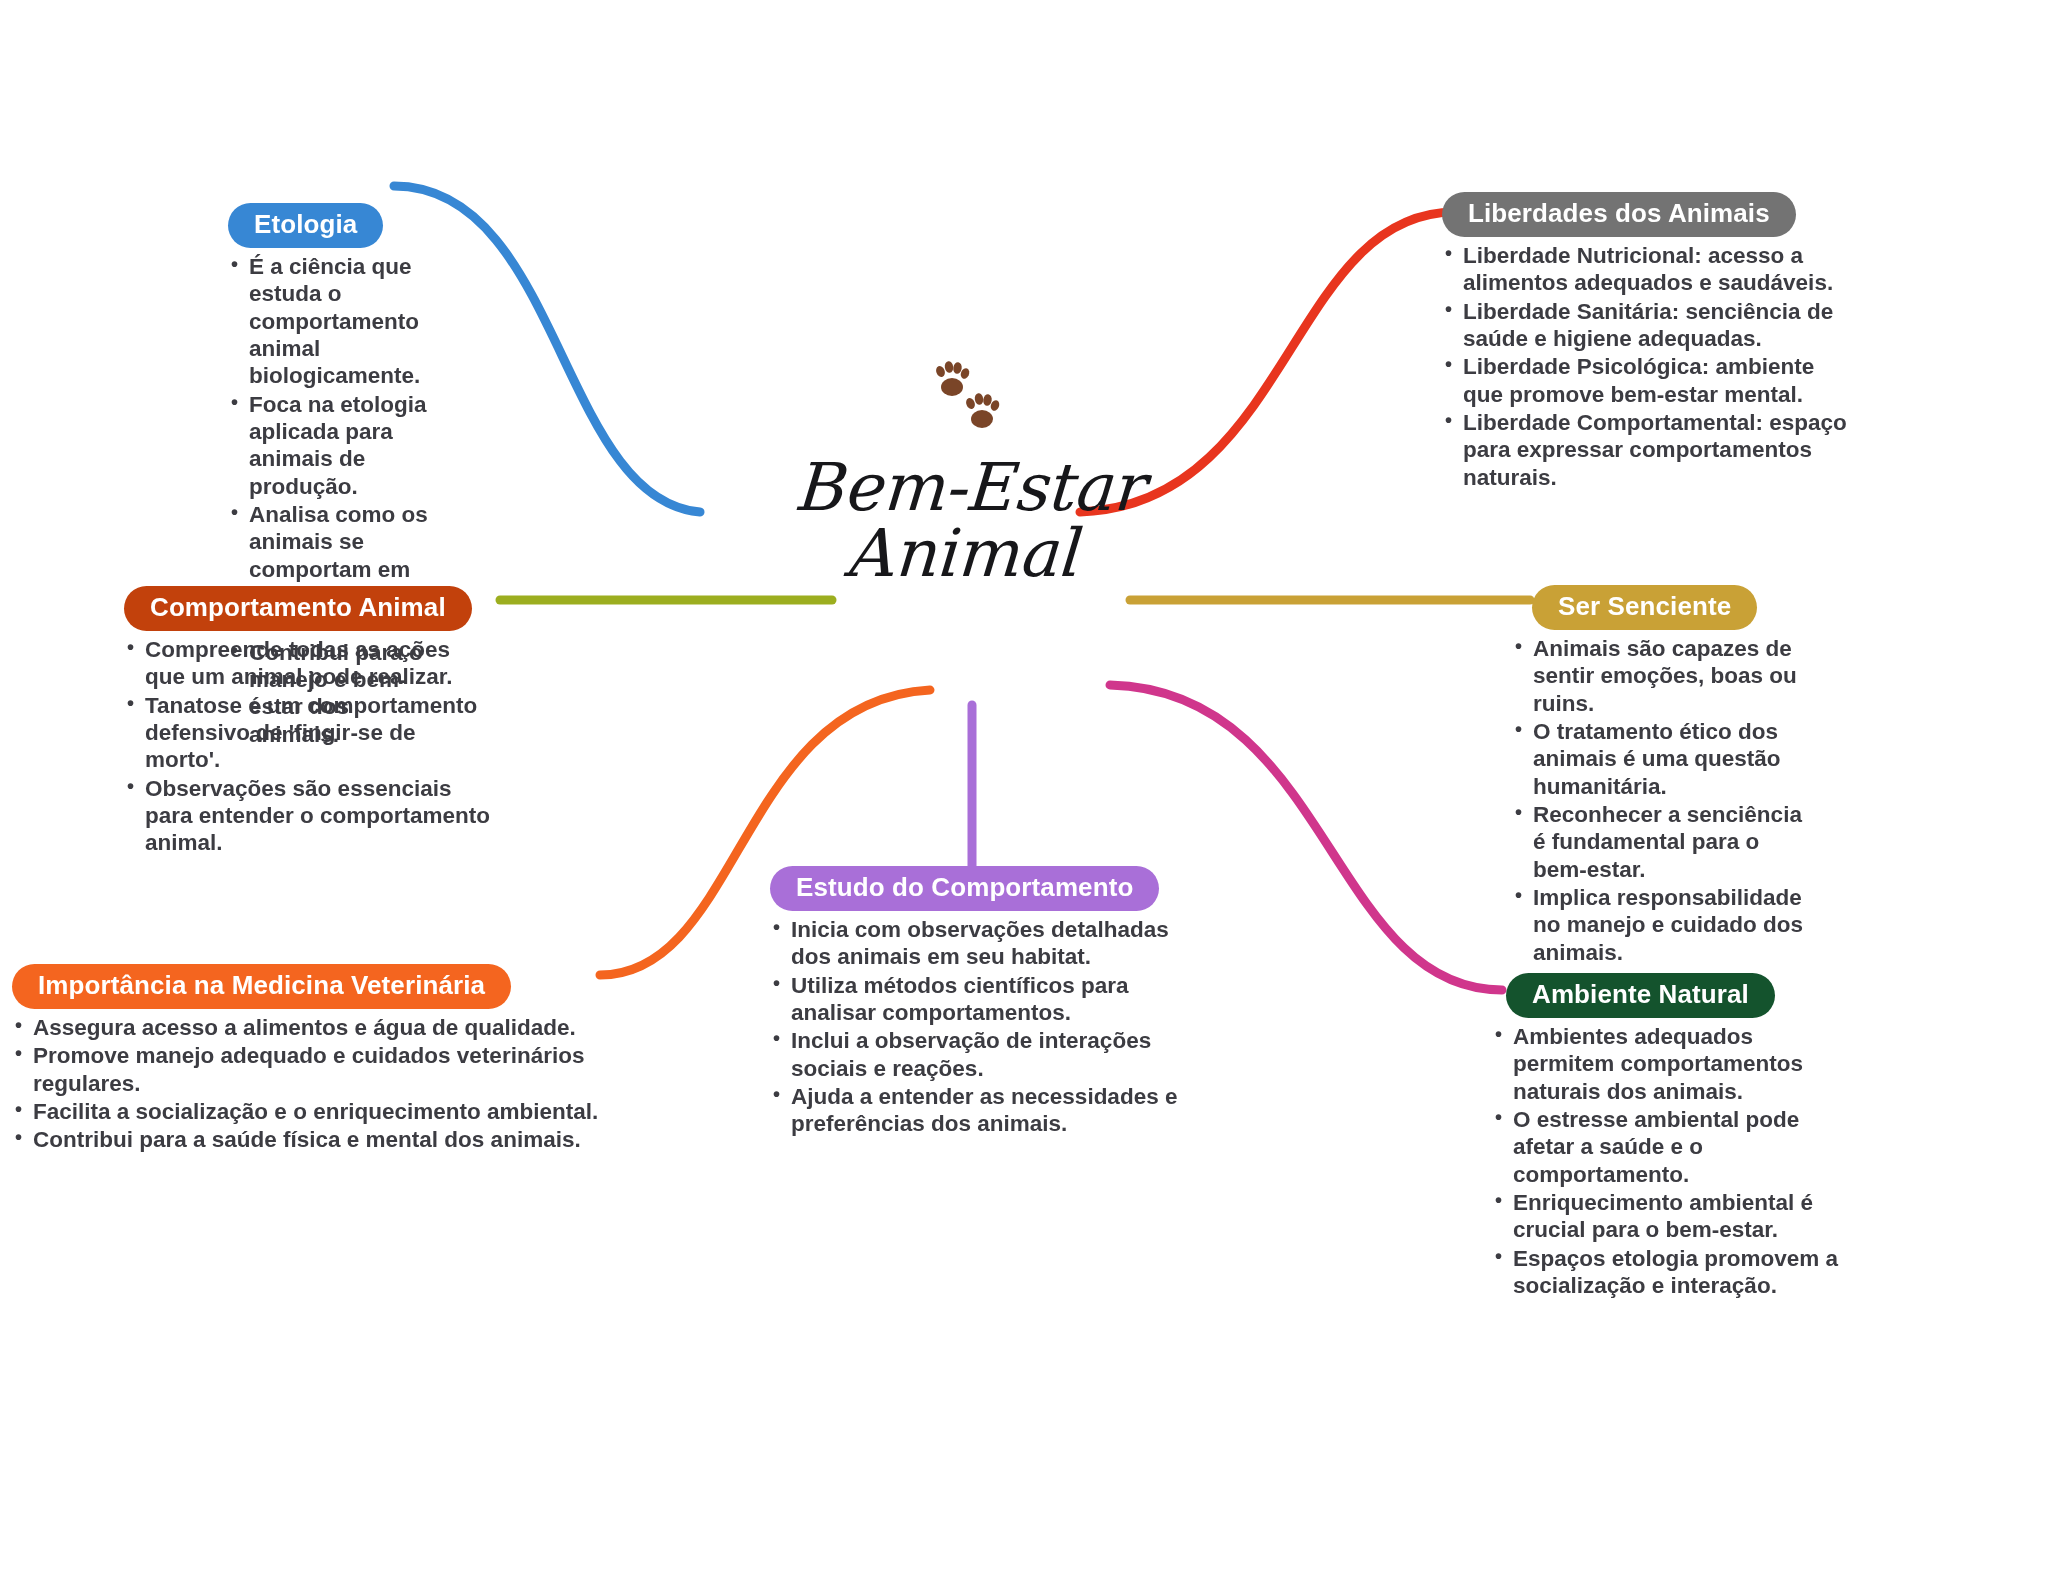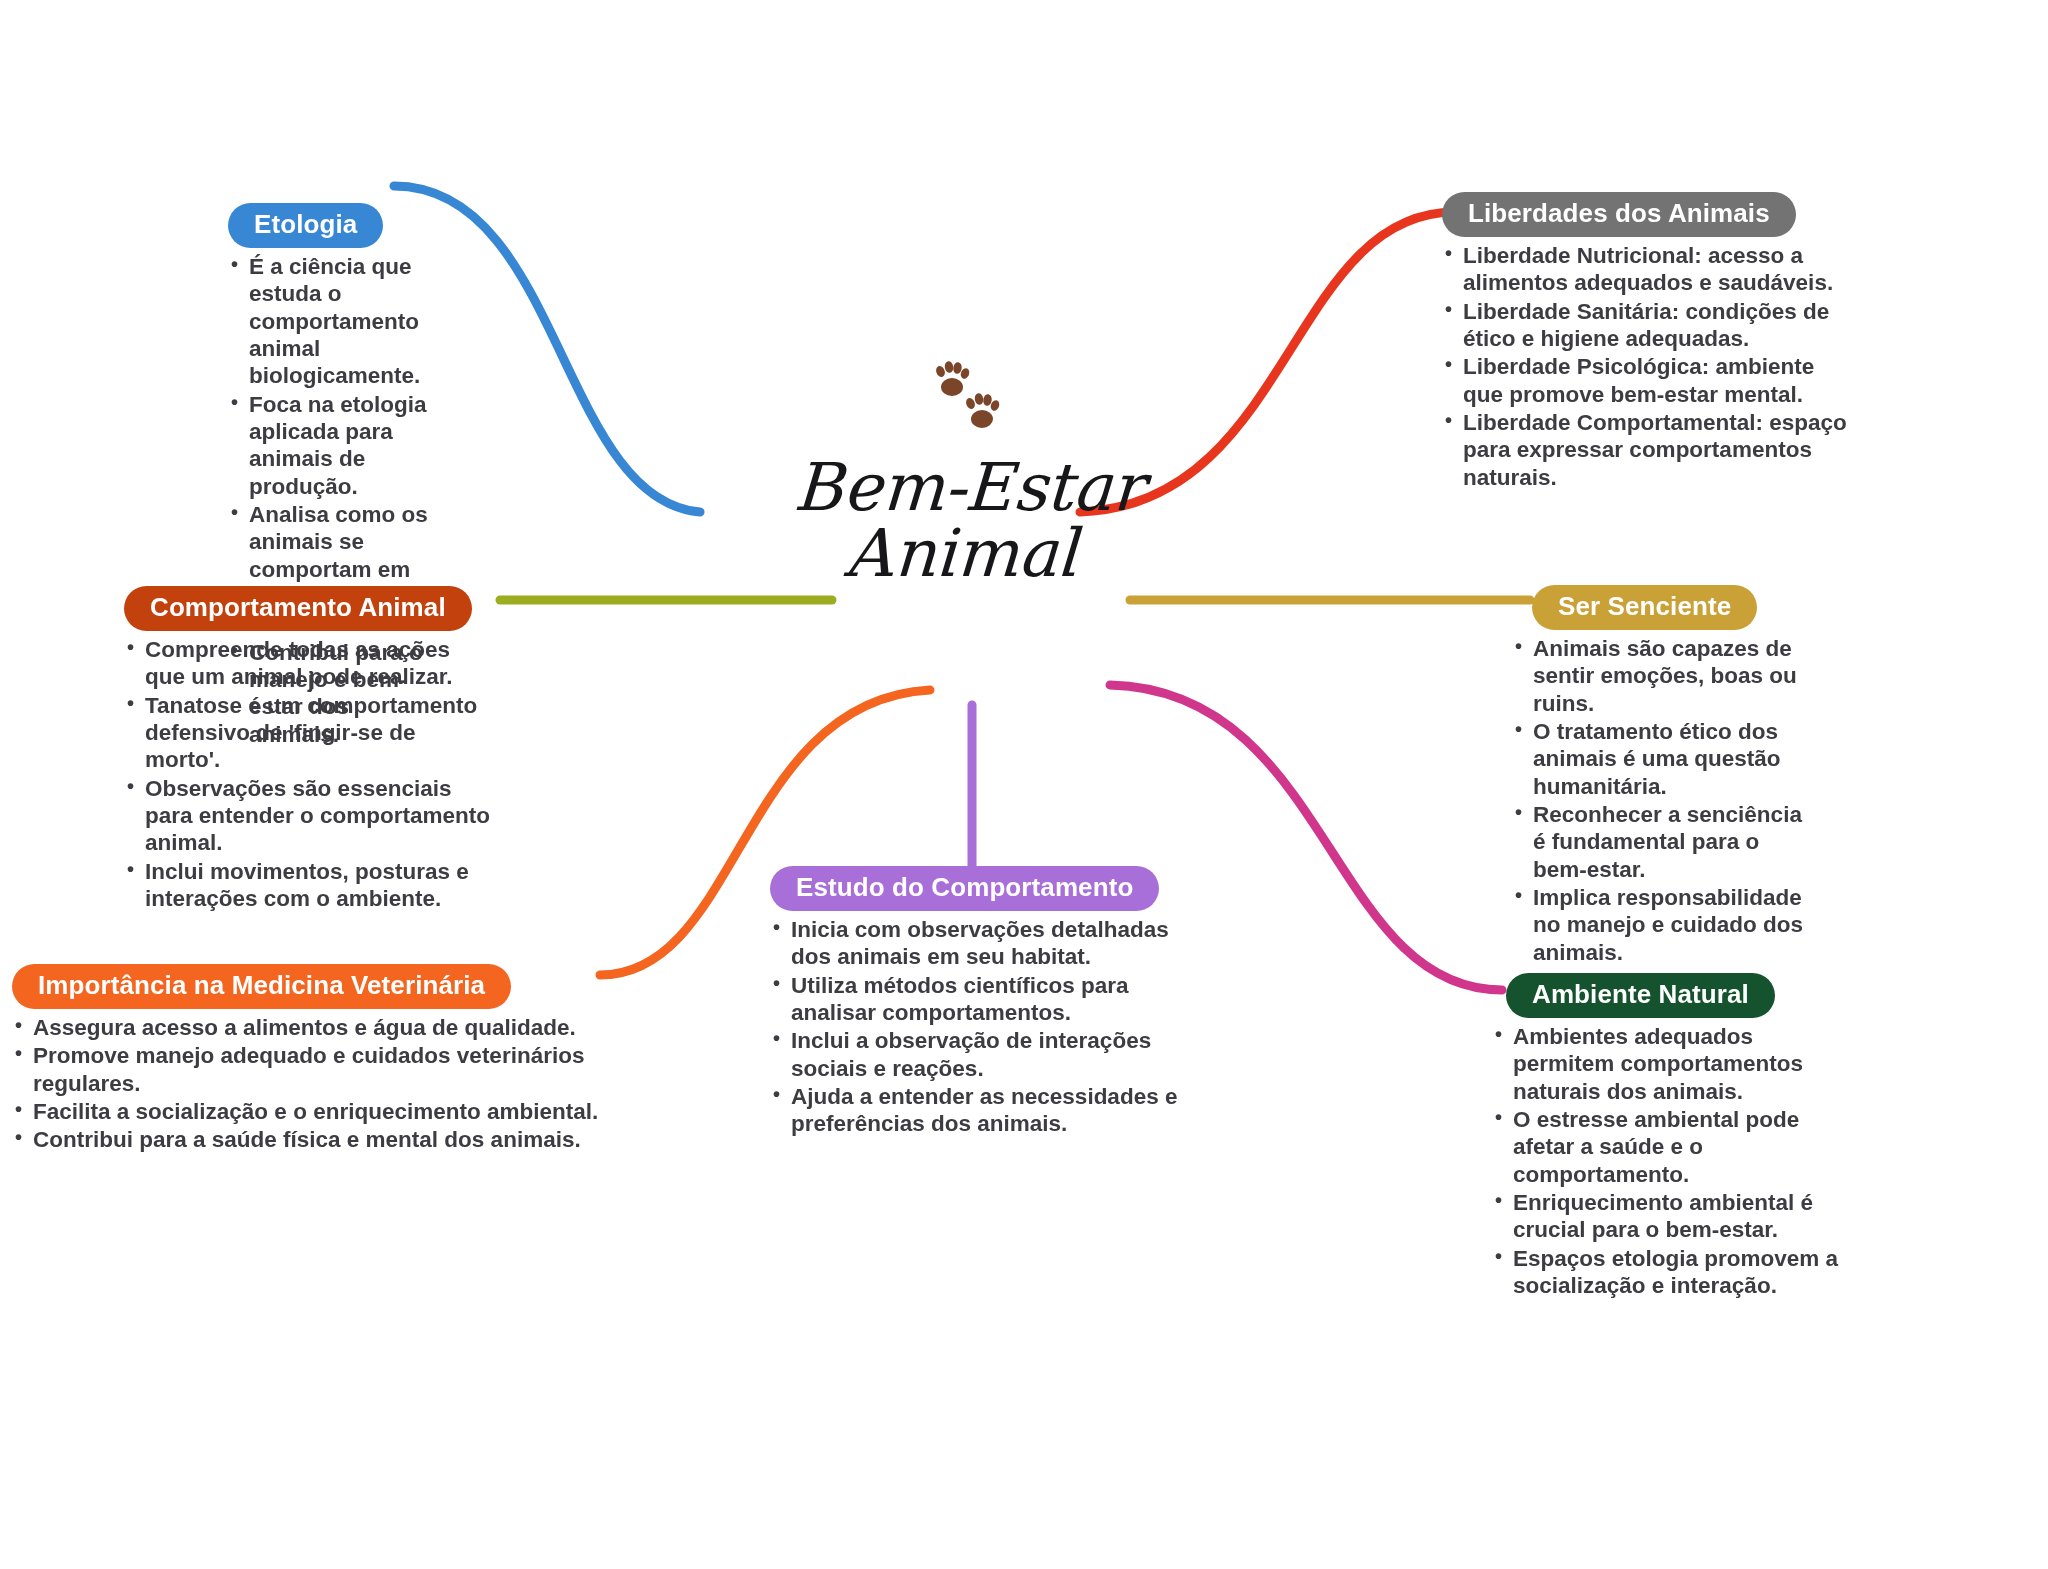--- a/index.html
+++ b/index.html
@@ -177,41 +177,40 @@
       <li>Contribui para o manejo e bem-estar dos animais.</li>
     </ul>
   </div>
 
   <div class="branch" id="branch-comportamento">
     <div class="branch-header" style="background:#c2410c;">Comportamento Animal</div>
     <ul class="branch-list">
       <li>Compreende todas as ações que um animal pode realizar.</li>
       <li>Tanatose é um comportamento defensivo de 'fingir-se de morto'.</li>
       <li>Observações são essenciais para entender o comportamento animal.</li>
-      <li>Inclui movimentos, posturas e interações com o ambiente.</li>
     </ul>
   </div>
 
   <div class="branch" id="branch-medicina">
     <div class="branch-header" style="background:#f4651f;">Importância na Medicina Veterinária</div>
     <ul class="branch-list">
       <li>Assegura acesso a alimentos e água de qualidade.</li>
       <li>Promove manejo adequado e cuidados veterinários regulares.</li>
       <li>Facilita a socialização e o enriquecimento ambiental.</li>
       <li>Contribui para a saúde física e mental dos animais.</li>
     </ul>
   </div>
 
   <div class="branch align-right" id="branch-liberdades">
     <div class="header-row">
       <div class="branch-header" style="background:#737373;">Liberdades dos Animais</div>
     </div>
     <ul class="branch-list">
       <li>Liberdade Nutricional: acesso a alimentos adequados e saudáveis.</li>
-      <li>Liberdade Sanitária: condições de ético e higiene adequadas.</li>
+      <li>Liberdade Sanitária: senciência de saúde e higiene adequadas.</li>
       <li>Liberdade Psicológica: ambiente que promove bem-estar mental.</li>
       <li>Liberdade Comportamental: espaço para expressar comportamentos naturais.</li>
     </ul>
   </div>
 
   <div class="branch align-right" id="branch-senciente">
     <div class="header-row">
       <div class="branch-header" style="background:#c9a136;">Ser Senciente</div>
     </div>
     <ul class="branch-list">

